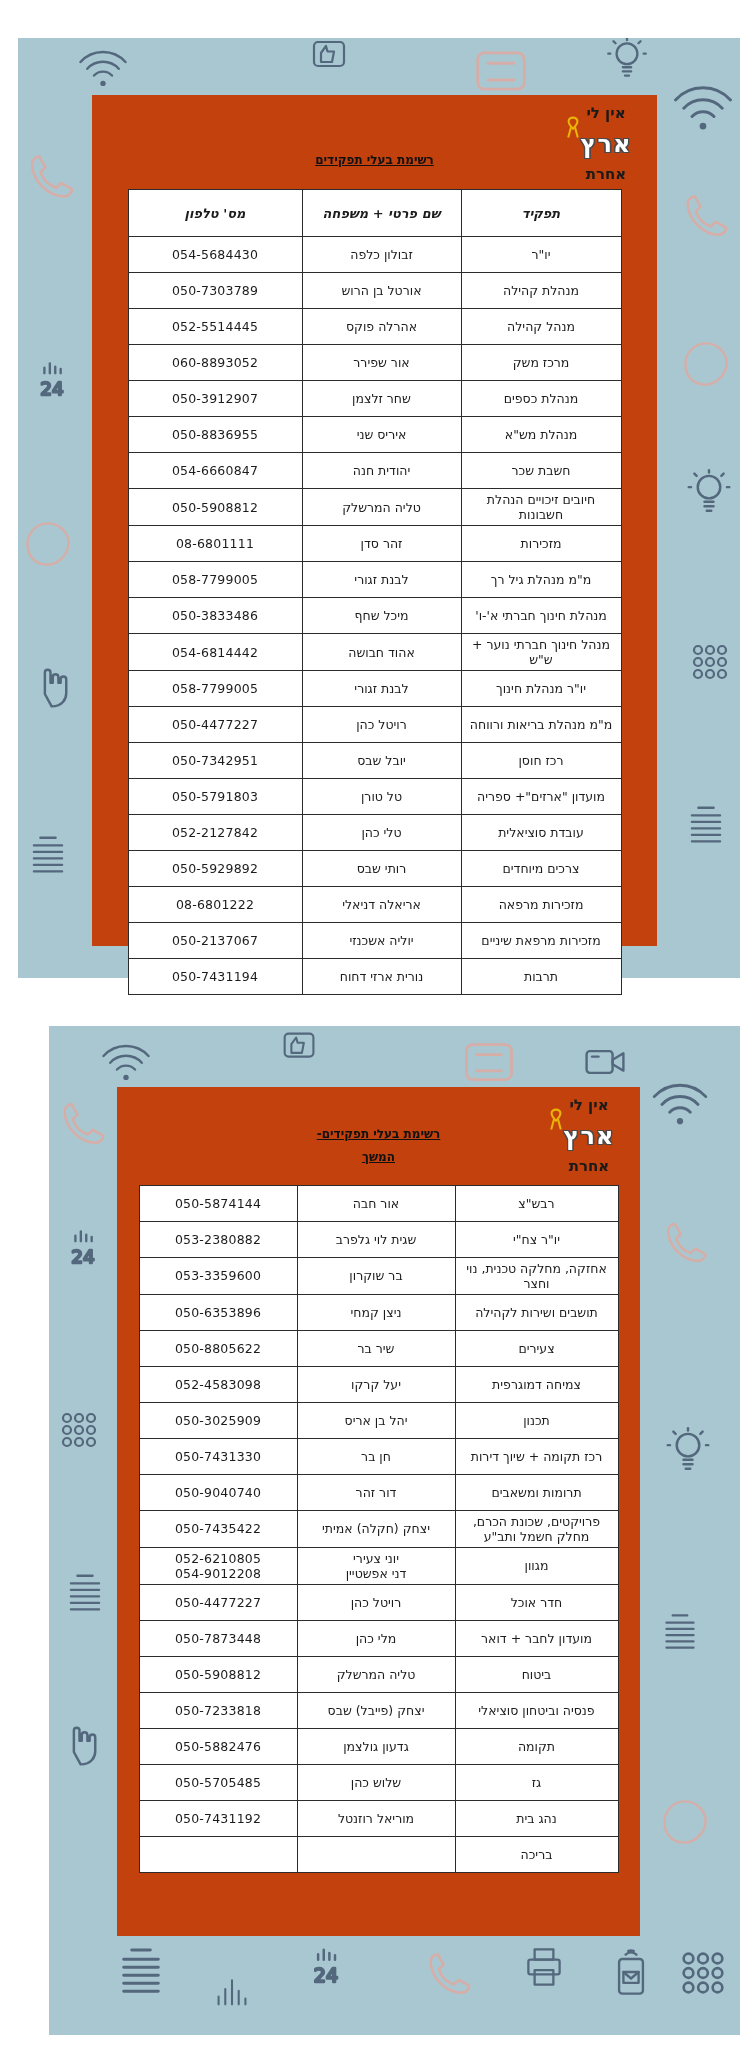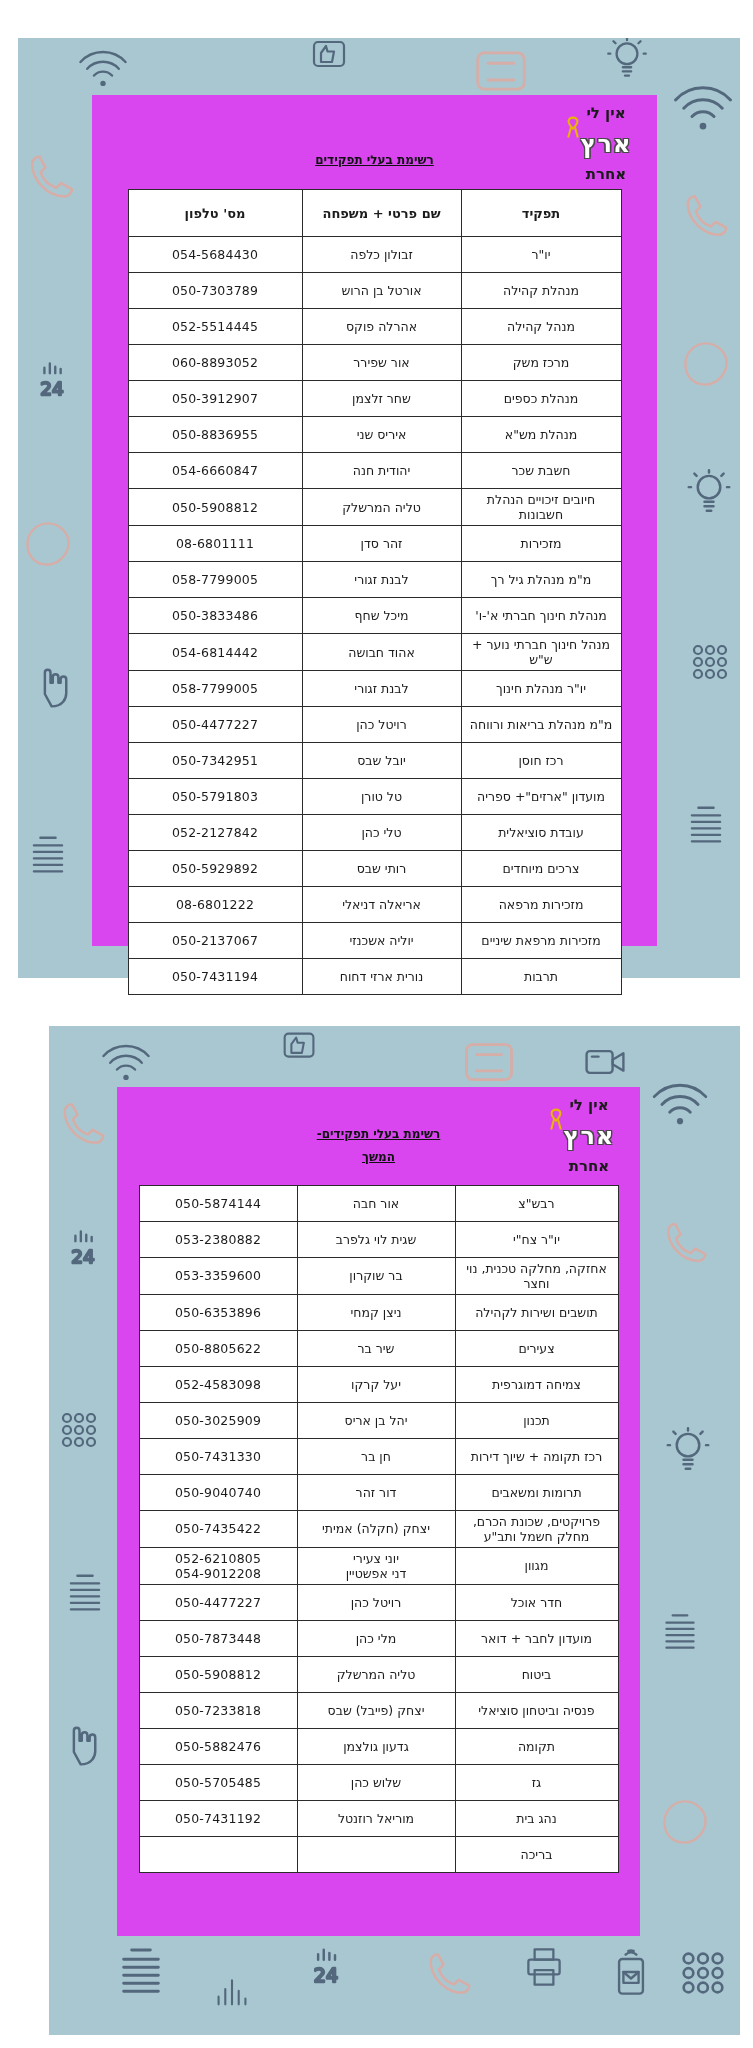--- a/index.html
+++ b/index.html
@@ -4,21 +4,21 @@
 <style>
   html,body{margin:0;padding:0;}
   body{
     width:753px;height:2048px;position:relative;background:#ffffff;
     font-family:"DejaVu Sans","Liberation Sans",sans-serif;color:#111;
     overflow:hidden;
   }
   .panel{position:absolute;background:#a9c7d1;overflow:hidden;}
   .panel-1{left:18px;top:38px;width:722px;height:940px;}
   .panel-2{left:49px;top:1026px;width:691px;height:1009px;}
-  .page{position:absolute;background:#d946ef;direction:rtl;z-index:5;}
+  .page{position:absolute;background:#c2410c;direction:rtl;z-index:5;}
   .page-1{left:92px;top:95px;width:565px;height:851px;}
   .page-2{left:117px;top:1087px;width:523px;height:849px;}
 
   
   .bgicon{position:absolute;fill:none;stroke:currentColor;stroke-width:2.2;
           stroke-linecap:round;stroke-linejoin:round;}
   .navy{color:#45586f;opacity:.85;}
   .salmon{color:#e2a79d;opacity:.8;}
 
   
@@ -41,21 +41,21 @@
   table.roles{
     border-collapse:collapse;margin:22px auto 0 auto;direction:rtl;table-layout:fixed;
     background:#fff;
   }
   .page-1 table.roles{width:493px;}
   .page-2 table.roles{width:479px;margin-top:16px;}
   table.roles th,table.roles td{
     border:1.6px solid #2b2b2b;text-align:center;vertical-align:middle;
     font-size:12.5px;padding:3px 5px;white-space:pre-line;color:#1c1c1c;
   }
-  table.roles th{font-weight:bold;height:40px;font-size:13px;}
+  table.roles th{font-weight:bold;height:40px;font-size:13px;font-style:italic;}
   table.roles td{height:29px;}
   td.phone{direction:ltr;font-size:13px;letter-spacing:.2px;}
   .page-1 col.c-role{width:160px;}  .page-1 col.c-name{width:159px;}  .page-1 col.c-phone{width:174px;}
   .page-2 col.c-role{width:163px;}  .page-2 col.c-name{width:158px;}  .page-2 col.c-phone{width:158px;}
 </style>
 </head>
 <body>
 
 <svg width="0" height="0" style="position:absolute" aria-hidden="true">
   <defs>

